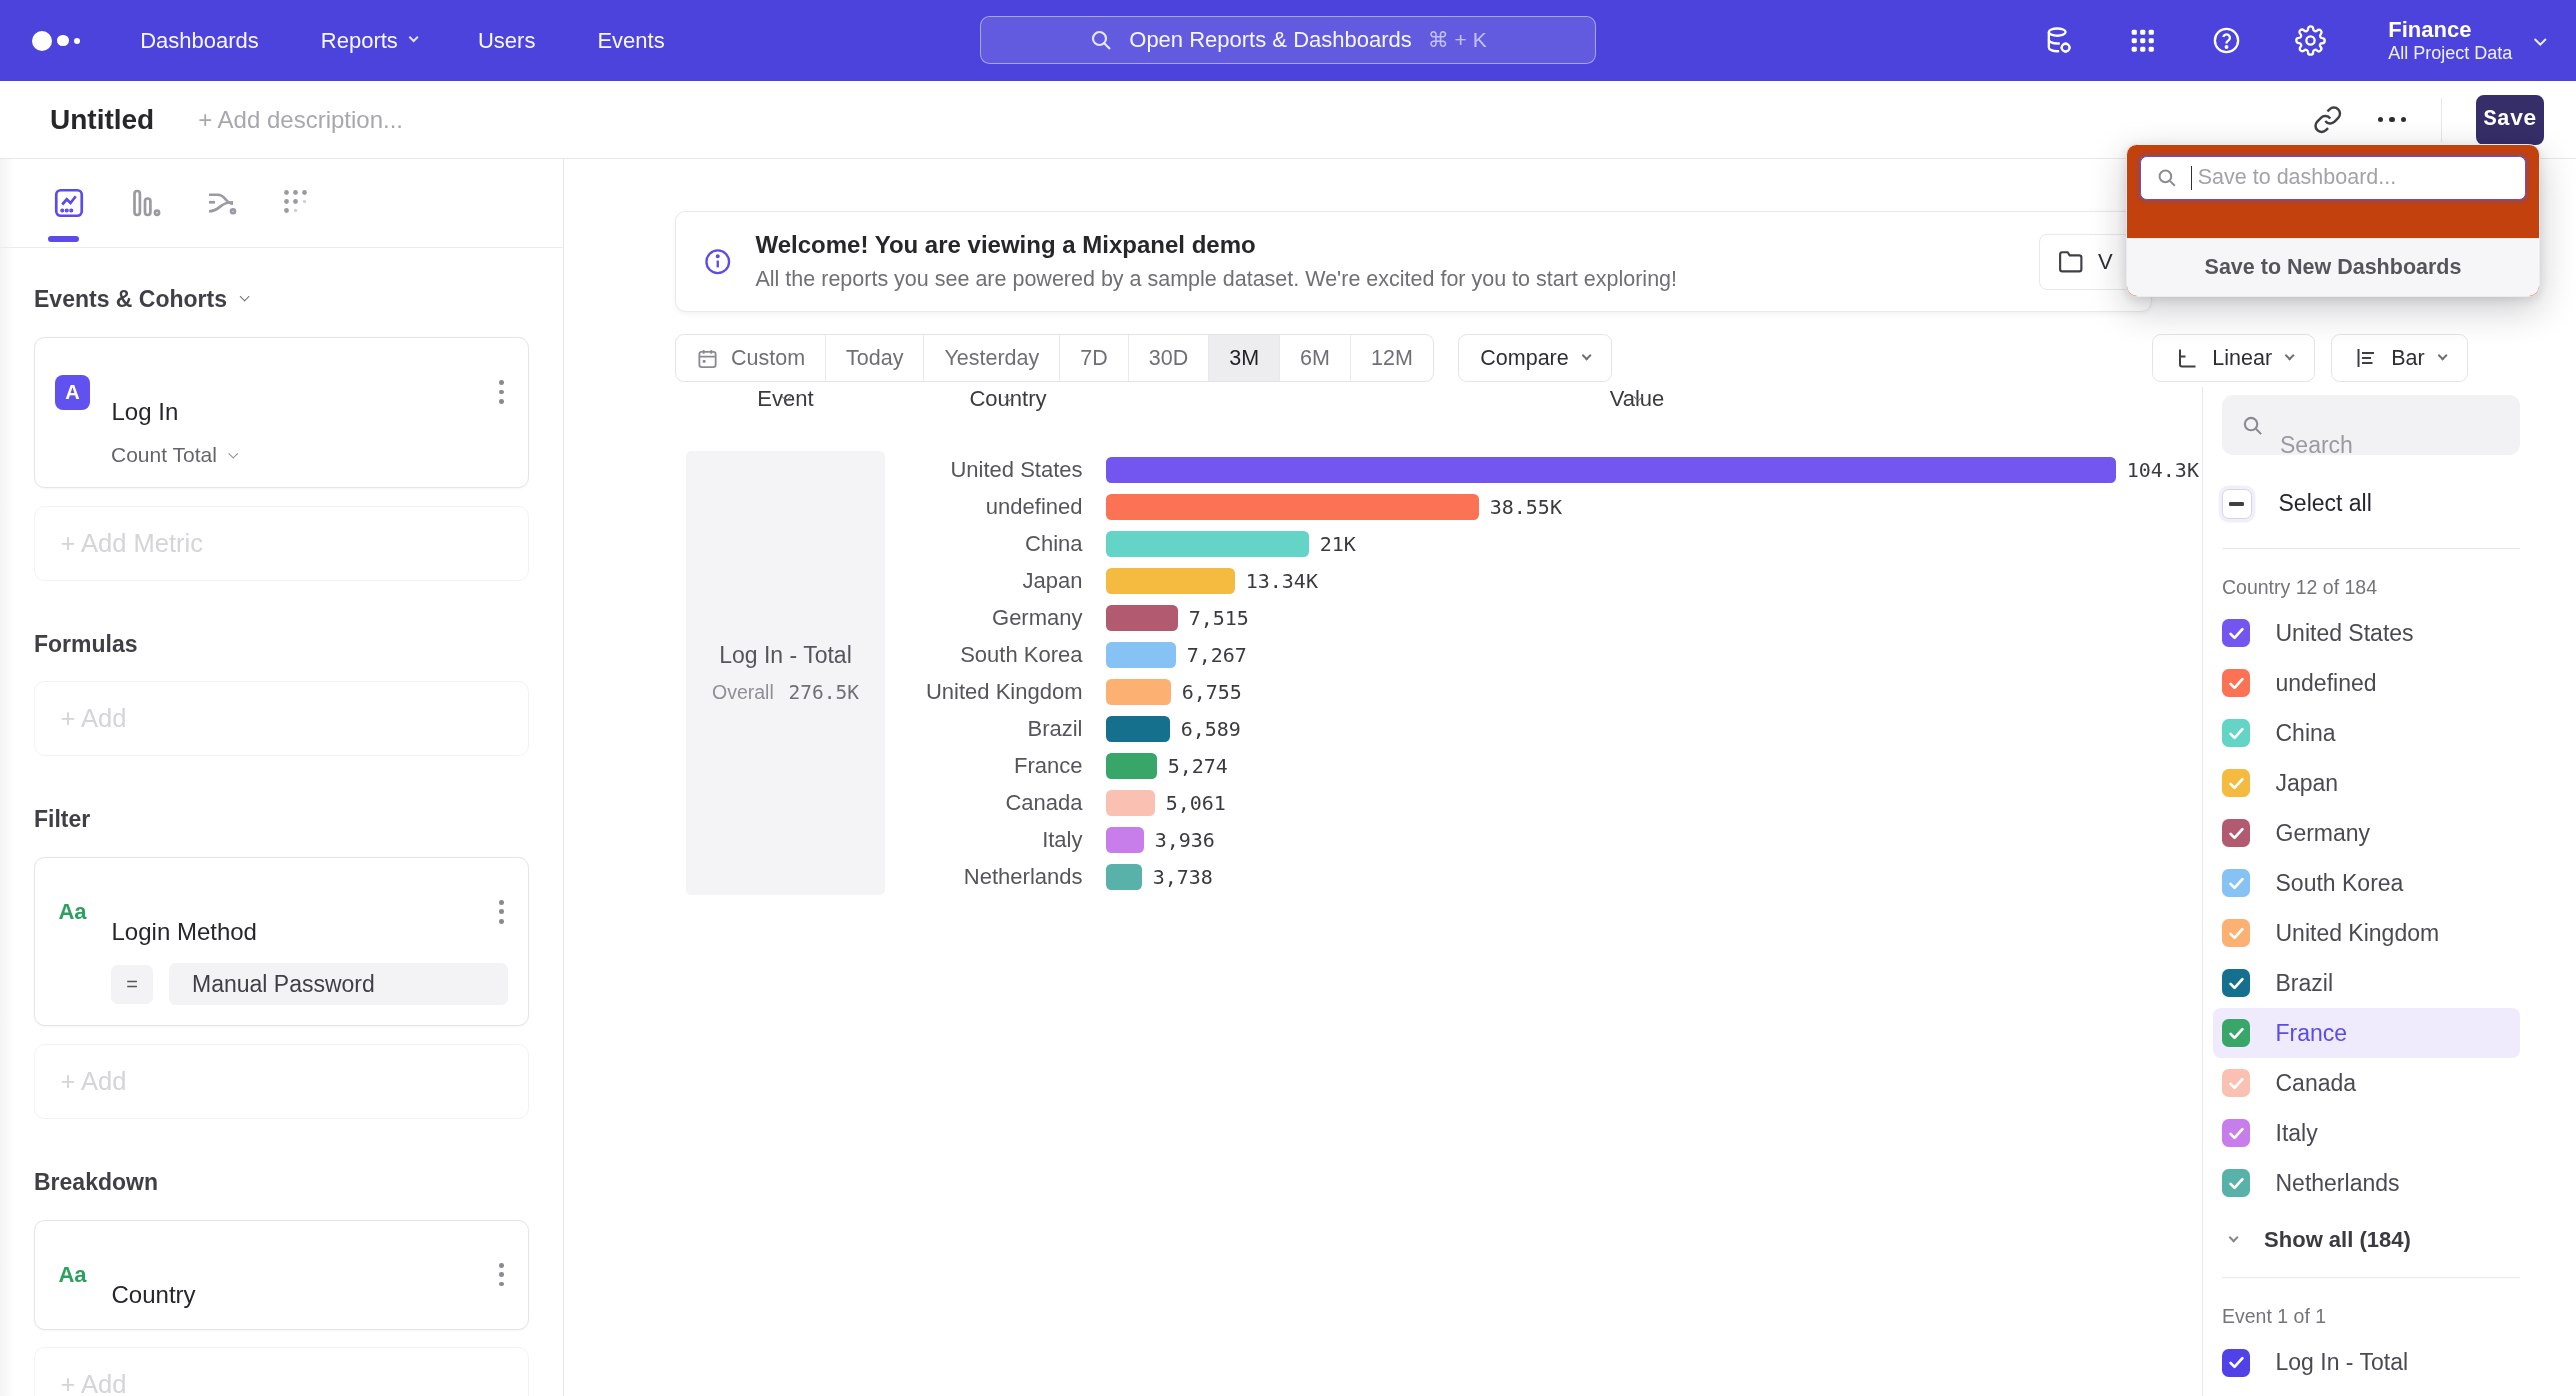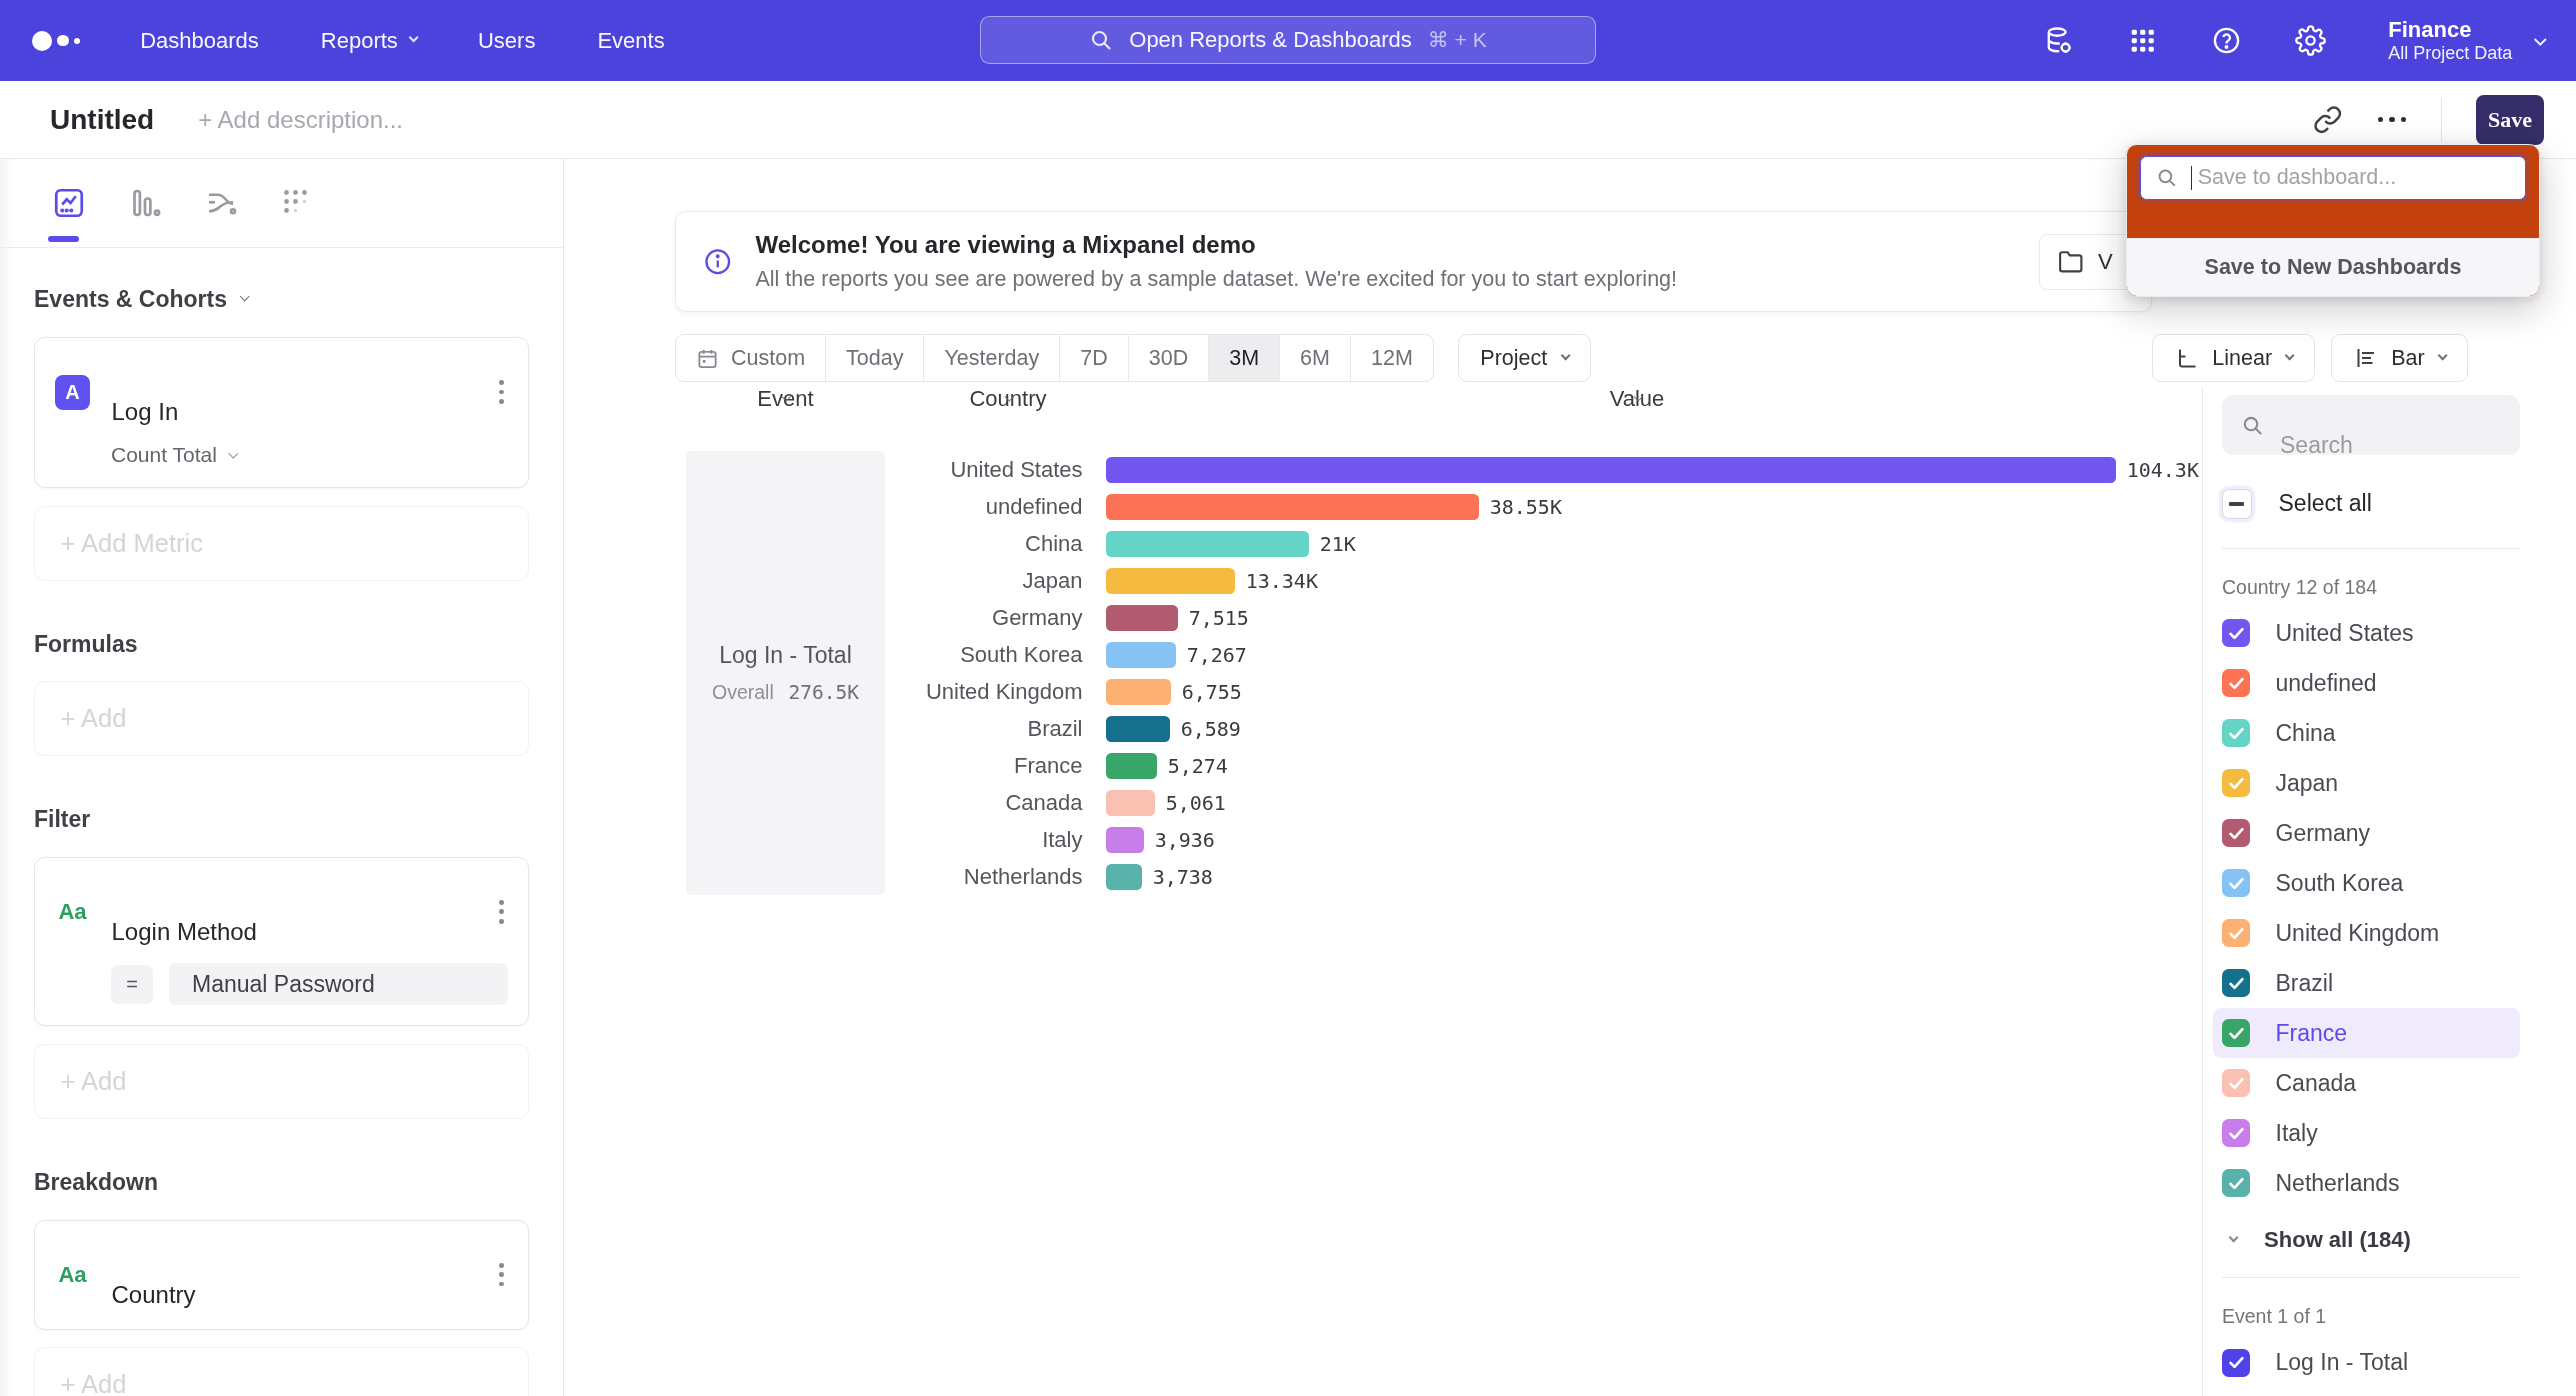--- a/index.html
+++ b/index.html
@@ -29,21 +29,21 @@
 
   
   .titlebar { height:78px; border-bottom:0.7px solid #E8E8EB; display:flex; align-items:center; padding:0 32px 0 50px; background:#fff; flex-shrink:0; }
   .rtitle { font-size:28px; font-weight:600; color:#26262B; }
   .rdesc { font-size:24px; color:#A7A7AE; margin-left:44px; cursor:text; }
   .titlebar-right { margin-left:auto; display:flex; align-items:center; }
   .tb-icon { color:#3F3F46; cursor:pointer; display:flex; align-items:center; justify-content:center; width:40px; height:40px; }
   .kebab-h { display:flex; gap:6px; }
   .kebab-h i { width:5.4px; height:5.4px; border-radius:50%; background:#2F2F33; }
   .tb-sep { width:0.7px; height:44px; background:#E6E6E9; margin:0 34px 0 29.5px; }
-  .save-btn { width:68px; height:50px; background:#352E68; color:#fff; font-size:22px; font-weight:600; border:none; border-radius:8px; cursor:pointer; font-family:Liberation Serif, serif; }
+  .save-btn { width:68px; height:50px; background:#352E68; color:#fff; font-size:22px; font-weight:600; border:none; border-radius:8px; cursor:pointer; font-family:Liberation Mono, monospace; }
 
   
   .content { flex:1; display:flex; min-height:0; }
 
   
   .sidebar { width:564px; border-right:0.7px solid #E7E7EA; background:#fff; position:relative; flex-shrink:0; }
   .sidebar::before { content:""; position:absolute; left:0; top:0; bottom:0; width:14.8px; background:linear-gradient(90deg, rgba(40,40,50,0.05), rgba(40,40,50,0)); pointer-events:none; }
   .tabs { height:89px; display:flex; align-items:center; gap:38px; padding-left:50px; border-bottom:0.7px solid #ECECEF; position:relative; }
   .tab { width:38px; height:38px; display:flex; align-items:center; justify-content:center; color:#9A9AA2; cursor:pointer; }
   .tab.active { color:#5B4BE8; }
@@ -397,21 +397,21 @@
                 <span>3M</span>
               </span>
               <span class="seg-item">
                 <span>6M</span>
               </span>
               <span class="seg-item">
                 <span>12M</span>
               </span>
             </div>
           <span class="btn">
-            <span>Project</span>
+            <span>Compare</span>
               <i class="chev"></i>
           </span>
         </div>
         <div class="tl-right">
           <span class="btn">
             <svg width="24" height="24" viewBox="0 0 24 24" fill="none" stroke="#3F3F46" stroke-width="2">
                 <path d="M5 3.5v15a2 2 0 0 0 2 2h13.5"></path>
                 <path d="M5 10.5h5.5"></path>
               </svg>
             <span>Linear</span>

